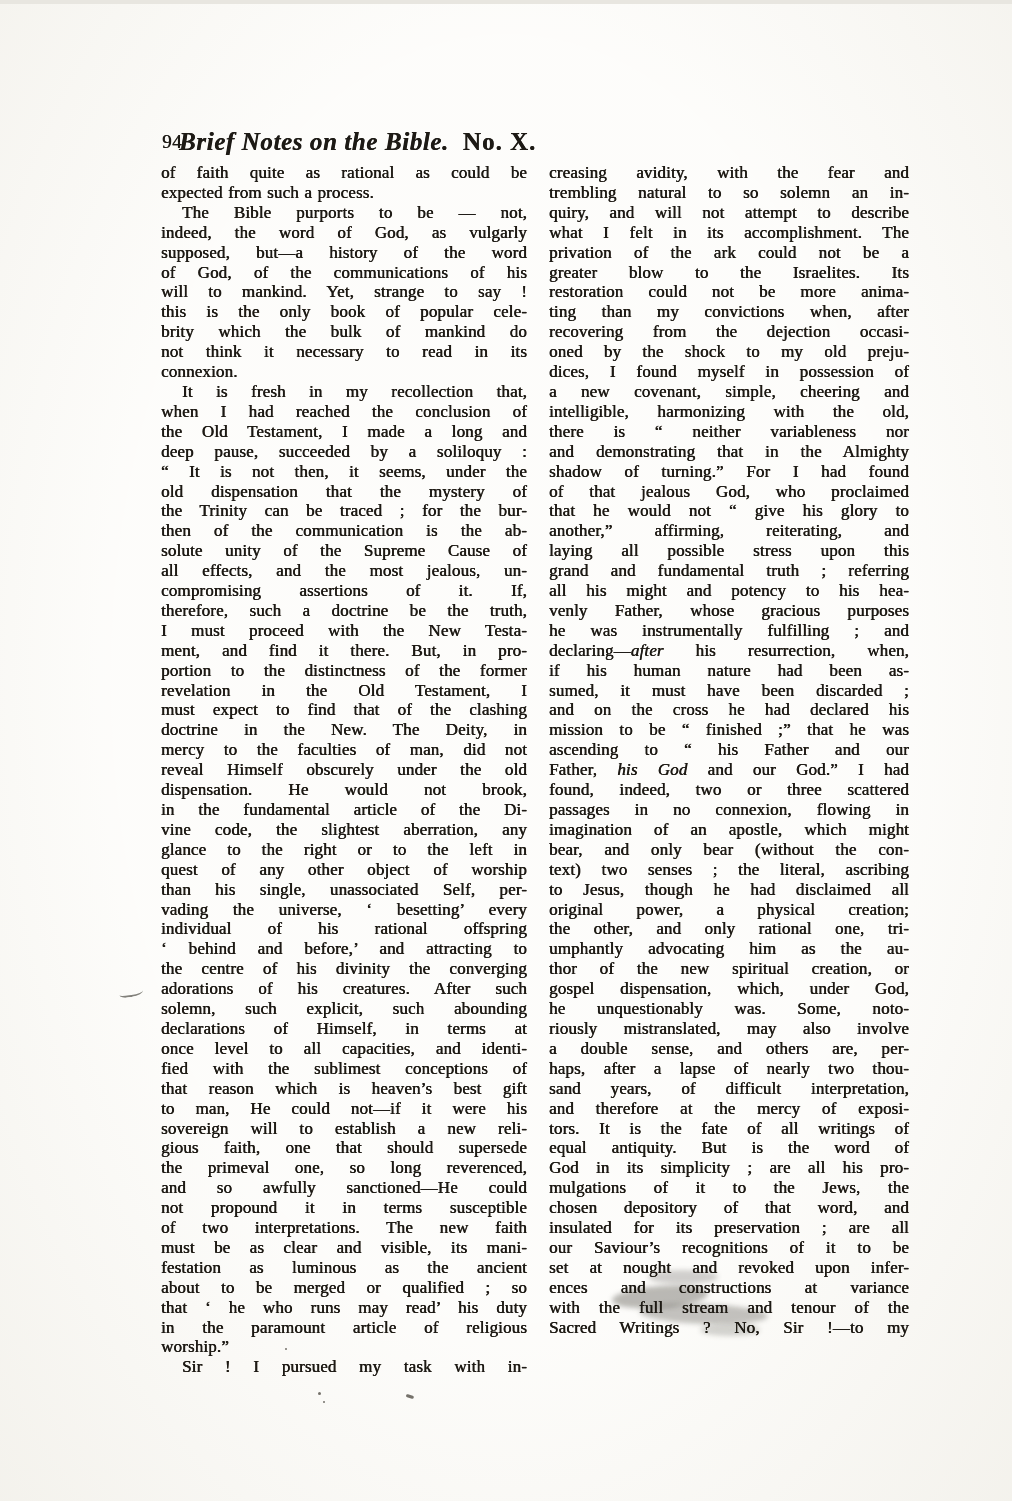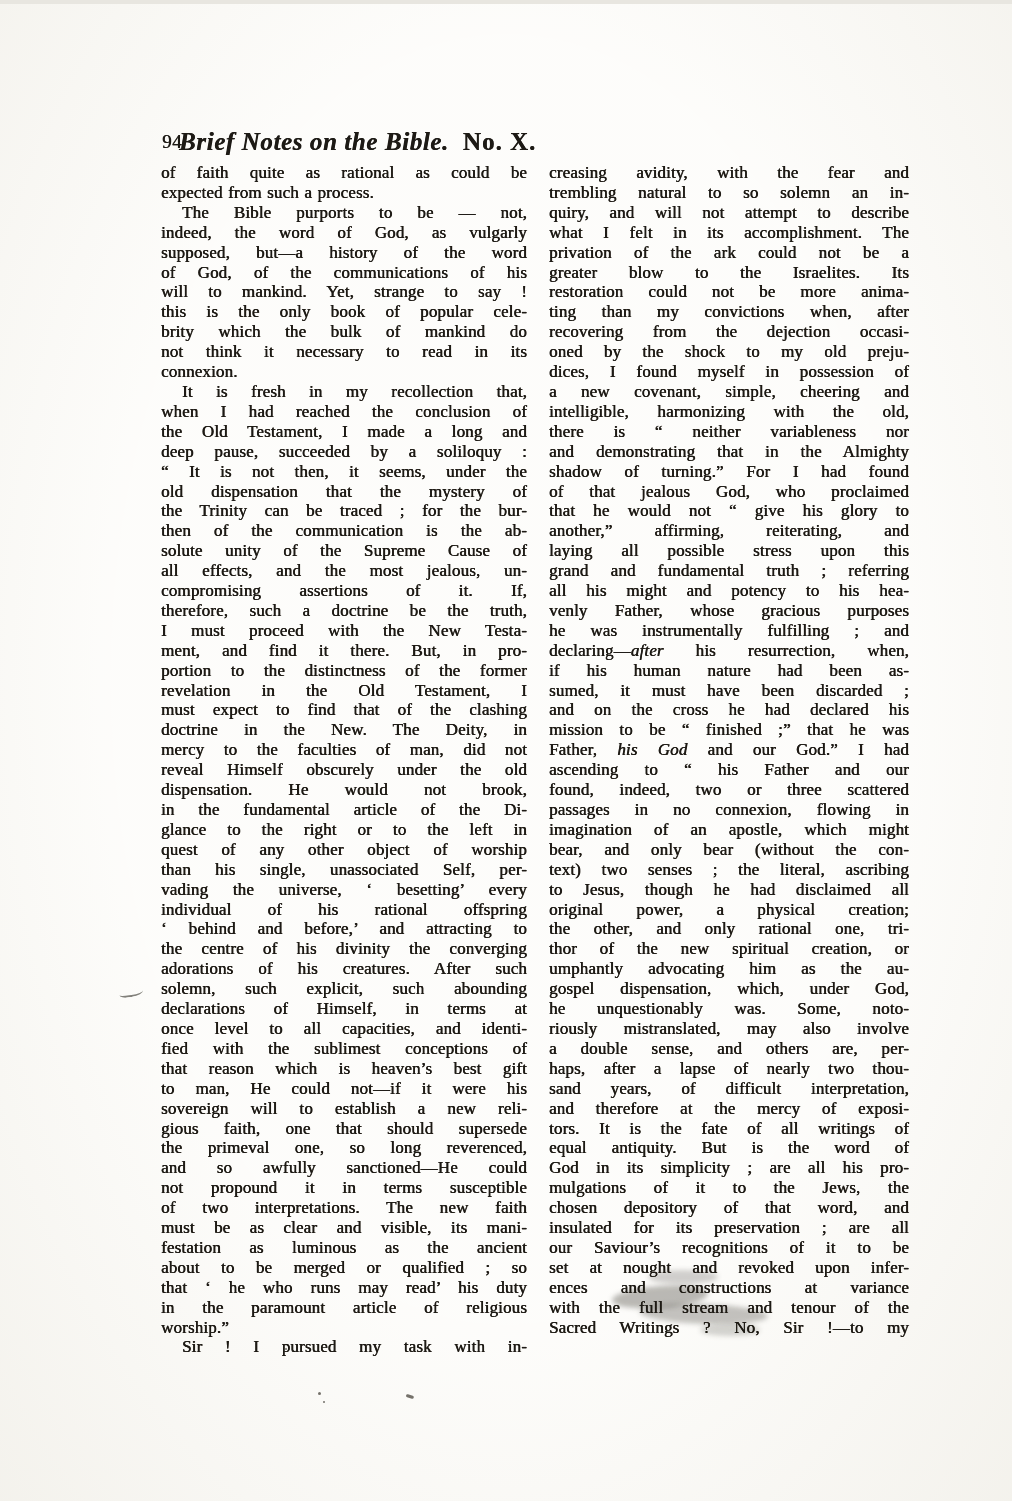--- a/index.html
+++ b/index.html
@@ -131,20 +131,21 @@
       <div class="line"><span>I must proceed with the New Testa-</span></div>
       <div class="line"><span>ment, and find it there. But, in pro-</span></div>
       <div class="line"><span>portion to the distinctness of the former</span></div>
       <div class="line"><span>revelation in the Old Testament, I</span></div>
       <div class="line"><span>must expect to find that of the clashing</span></div>
       <div class="line"><span>doctrine in the New. The Deity, in</span></div>
       <div class="line"><span>mercy to the faculties of man, did not</span></div>
       <div class="line"><span>reveal Himself obscurely under the old</span></div>
       <div class="line"><span>dispensation. He would not brook,</span></div>
       <div class="line"><span>in the fundamental article of the Di-</span></div>
+      <div class="line"><span>vine code, the slightest aberration, any</span></div>
       <div class="line"><span>glance to the right or to the left in</span></div>
       <div class="line"><span>quest of any other object of worship</span></div>
       <div class="line"><span>than his single, unassociated Self, per-</span></div>
       <div class="line"><span>vading the universe, ‘ besetting’ every</span></div>
       <div class="line"><span>individual of his rational offspring</span></div>
       <div class="line"><span>‘ behind and before,’ and attracting to</span></div>
       <div class="line"><span>the centre of his divinity the converging</span></div>
       <div class="line"><span>adorations of his creatures. After such</span></div>
       <div class="line"><span>solemn, such explicit, such abounding</span></div>
       <div class="line"><span>declarations of Himself, in terms at</span></div>
@@ -190,32 +191,32 @@
       <div class="line"><span>laying all possible stress upon this</span></div>
       <div class="line"><span>grand and fundamental truth ; referring</span></div>
       <div class="line"><span>all his might and potency to his hea-</span></div>
       <div class="line"><span>venly Father, whose gracious purposes</span></div>
       <div class="line"><span>he was instrumentally fulfilling ; and</span></div>
       <div class="line"><span>declaring—</span><i>after</i><span> his resurrection, when,</span></div>
       <div class="line"><span>if his human nature had been as-</span></div>
       <div class="line"><span>sumed, it must have been discarded ;</span></div>
       <div class="line"><span>and on the cross he had declared his</span></div>
       <div class="line"><span>mission to be “ finished ;” that he was</span></div>
+      <div class="line"><span>ascending to “ his Father and our</span></div>
       <div class="line"><span>Father, </span><i>his God</i><span> and our God.” I had</span></div>
-      <div class="line"><span>ascending to “ his Father and our</span></div>
       <div class="line"><span>found, indeed, two or three scattered</span></div>
       <div class="line"><span>passages in no connexion, flowing in</span></div>
       <div class="line"><span>imagination of an apostle, which might</span></div>
       <div class="line"><span>bear, and only bear (without the con-</span></div>
       <div class="line"><span>text) two senses ; the literal, ascribing</span></div>
       <div class="line"><span>to Jesus, though he had disclaimed all</span></div>
       <div class="line"><span>original power, a physical creation;</span></div>
       <div class="line"><span>the other, and only rational one, tri-</span></div>
+      <div class="line"><span>umphantly advocating him as the au-</span></div>
       <div class="line"><span>thor of the new spiritual creation, or</span></div>
-      <div class="line"><span>umphantly advocating him as the au-</span></div>
       <div class="line"><span>gospel dispensation, which, under God,</span></div>
       <div class="line"><span>he unquestionably was. Some, noto-</span></div>
       <div class="line"><span>riously mistranslated, may also involve</span></div>
       <div class="line"><span>a double sense, and others are, per-</span></div>
       <div class="line"><span>haps, after a lapse of nearly two thou-</span></div>
       <div class="line"><span>sand years, of difficult interpretation,</span></div>
       <div class="line"><span>and therefore at the mercy of exposi-</span></div>
       <div class="line"><span>tors. It is the fate of all writings of</span></div>
       <div class="line"><span>equal antiquity. But is the word of</span></div>
       <div class="line"><span>God in its simplicity ; are all his pro-</span></div>

